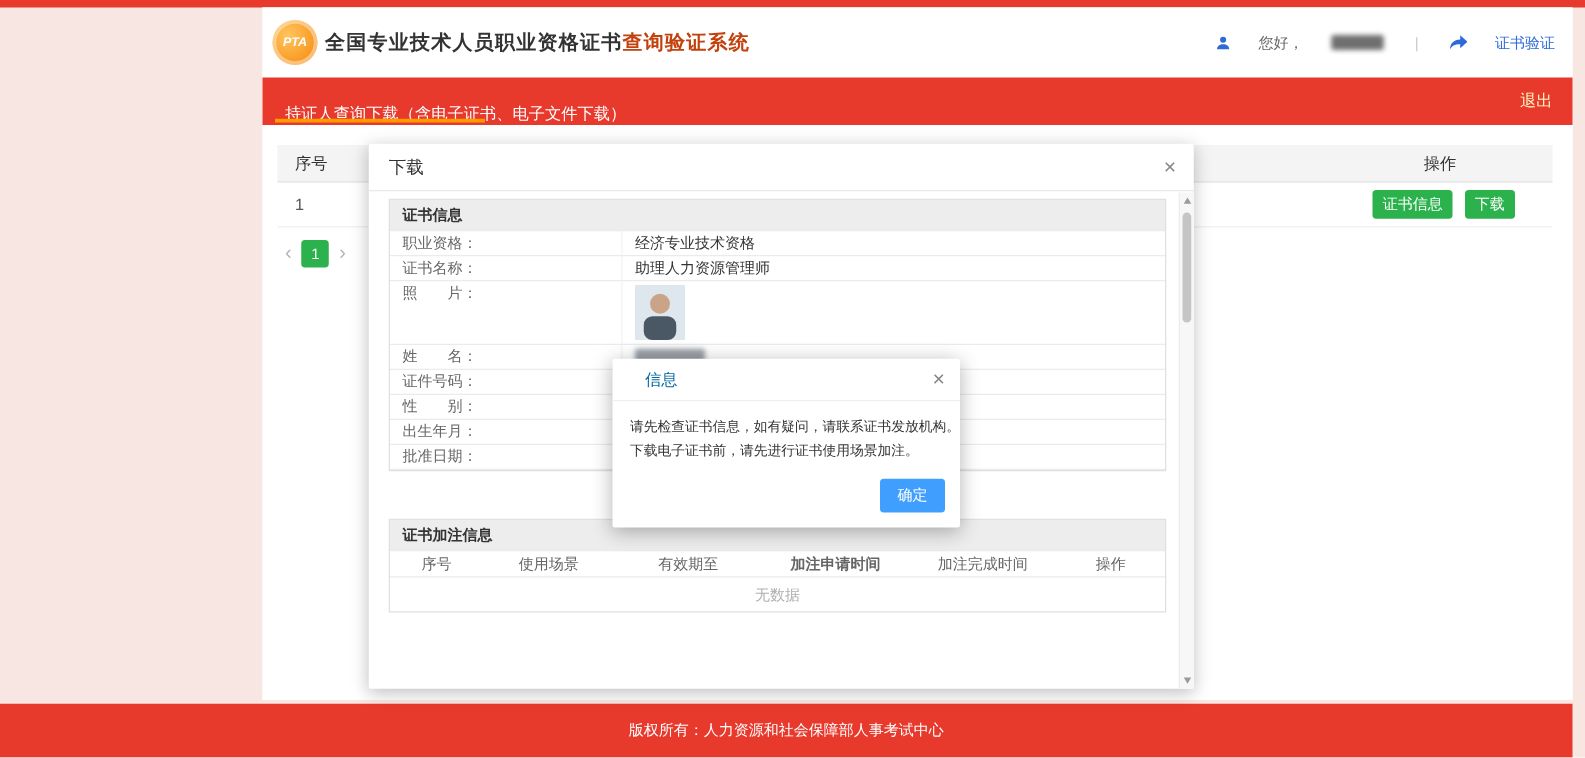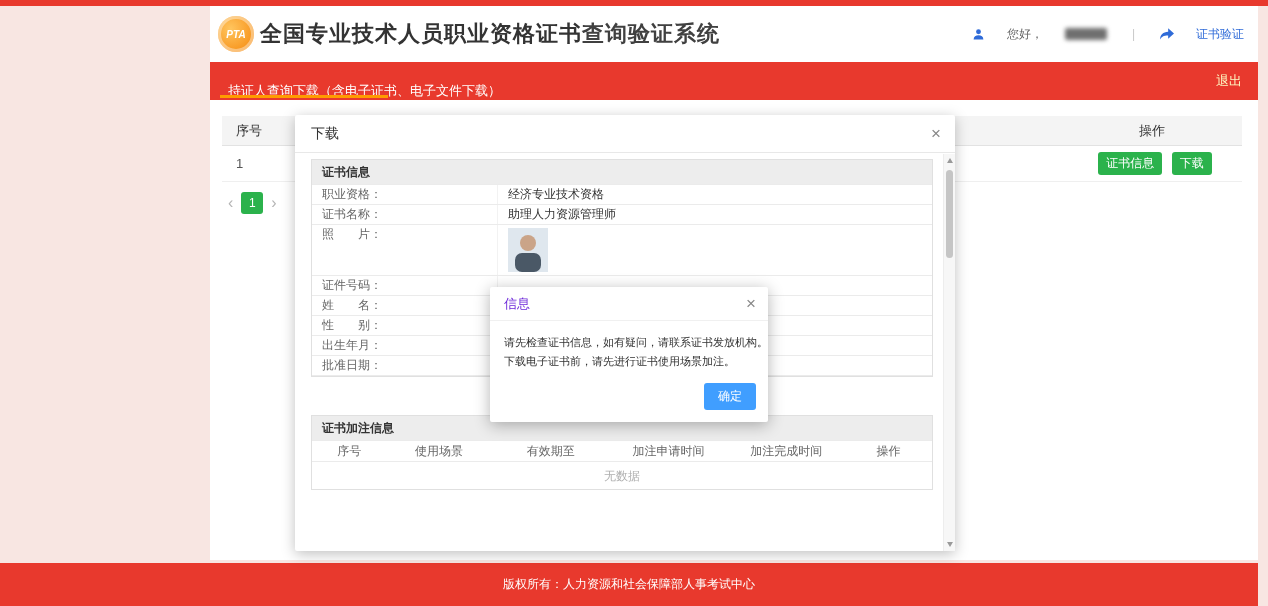--- a/index.html
+++ b/index.html
@@ -14,22 +14,22 @@
   .content-col { position:absolute; left:210px; top:6px; width:1048px; height:554px; background:#fff; }
 
   
   header { height:56px; display:flex; align-items:center; justify-content:space-between; padding:0 14px 0 8px; background:#fff; }
   .brand { display:flex; align-items:center; gap:6px; }
   .logo { width:36px; height:36px; border-radius:50%;
     background:radial-gradient(circle at 35% 35%, #ffc55e, #f7941d 75%);
     box-shadow:inset 0 0 0 3px rgba(255,255,255,.4);
     display:flex; align-items:center; justify-content:center;
     color:#fff; font-weight:bold; font-style:italic; font-size:10px; }
-  h1 { font-size:22px; color:#333; font-weight:bold; letter-spacing:1px; display:flex; }
-  .t-accent { color:#404040; }
+  h1 { font-size:16px; color:#333; font-weight:bold; letter-spacing:1px; display:flex; }
+  .t-accent { color:#c2410c; }
   .user-area { display:flex; align-items:center; gap:22px; font-size:12px; color:#666; }
   .redact { display:inline-block; background:#6f6f6f; border-radius:2px; filter:blur(2px); }
   .redact.name { width:42px; height:12px; }
   .sep { color:#c9c9c9; margin:0 3px; }
   .verify { color:#2f6bd8; cursor:pointer; }
 
   
   nav { height:38px; background:#e8392d; display:flex; align-items:center; justify-content:space-between; padding:0 16px 0 10px; }
   .tab { position:relative; color:#fff; font-size:13px; height:38px; line-height:38px; padding:10px 8px; cursor:pointer; }
   .tab .underline { position:absolute; left:0; bottom:2px; width:168px; height:3px; background:#ff9b00; }
@@ -59,32 +59,32 @@
   .f-row { display:flex; border-top:1px solid #ebebeb; font-size:12px; }
   .f-label { width:186px; color:#666; padding:0 10px; line-height:19px; border-right:1px solid #f2f2f2; }
   .f-value { flex:1; color:#333; padding:0 10px; line-height:19px; display:flex; align-items:center; }
   .photo-row .f-value { padding:3px 10px; }
   .photo { width:40px; height:44px; overflow:hidden; filter:blur(.5px); background:#dfe7ee; }
   .redact.fullname { width:56px; height:13px; background:#9aa0a6; }
   .scene-btn { display:block; width:86px; height:26px; background:#409eff; border:none; border-radius:3px; margin:12px 0 0 186px; cursor:pointer; }
   .tbl2 { margin-top:0; }
   .ann-headers { display:flex; border-top:1px solid #ebebeb; height:21px; line-height:21px; font-size:12px; color:#666; text-align:center; }
   .ann-headers span { display:block; }
-  .w1{width:12%;} .w2{width:17%;} .w3{width:19%;} .w4{width:19%;} .w5{width:19%;} .w6{width:14%;}
+  .w1{width:12%;} .w2{width:17%;} .w3{width:19%;} .w4{width:19%;font-weight:bold;} .w5{width:19%;} .w6{width:14%;}
   .ann-nodata { border-top:1px solid #ebebeb; height:28px; line-height:28px; text-align:center; color:#b0b0b0; font-size:12px; }
   .dm-scrollbar { position:absolute; right:0; top:39px; bottom:0; width:12px; background:#f7f7f7; border-left:1px solid #ededed; cursor:pointer; }
   .sb-thumb { position:absolute; top:16px; left:2px; width:7px; height:88px; background:#c5c5c5; border-radius:4px; }
   .sb-up { position:absolute; top:4px; left:3px; width:0; height:0; border-left:3px solid transparent; border-right:3px solid transparent; border-bottom:5px solid #9a9a9a; }
   .sb-down { position:absolute; bottom:4px; left:3px; width:0; height:0; border-left:3px solid transparent; border-right:3px solid transparent; border-top:5px solid #9a9a9a; }
 
   
   .modal-info { position:absolute; left:490px; top:287px; width:278px; background:#fff; border-radius:2px;
     box-shadow:0 3px 16px rgba(0,0,0,.3); z-index:20; }
   .im-header { height:34px; display:flex; align-items:center; justify-content:space-between; padding:0 12px 0 14px; border-bottom:1px solid #f0f0f0; }
-  .im-title { font-size:13px; color:#6d28d9; }
+  .im-title { font-size:13px; color:#0369a1;margin-left:12px; }
   .im-body { padding:12px 14px 4px; font-size:11px; color:#333; line-height:19px; white-space:nowrap; }
   .im-footer { text-align:right; padding:8px 12px 12px; }
   .btn-blue { background:#409eff; color:#fff; border:none; border-radius:3px; font-size:12px; padding:5px 14px; cursor:pointer; }
 
   footer { position:absolute; left:0; bottom:0; width:calc(100% - 10px); height:43px; background:#e8392d;
     text-align:center; line-height:43px; color:#fff; font-size:12px;font-family:Liberation Serif, serif; }
 </style>
 </head>
 <body>
 
@@ -171,28 +171,28 @@
           <div class="photo">
             <svg width="40" height="44" viewBox="0 0 40 44">
                 <rect width="40" height="44" fill="#dfe7ee"></rect>
                 <circle cx="20" cy="15" r="8" fill="#caa488"></circle>
                 <rect x="7" y="25" width="26" height="19" rx="7" fill="#4a5866"></rect>
               </svg>
           </div>
         </div>
       </div>
       <div class="f-row">
-        <div class="f-label">证件号码：</div>
-        <div class="f-value"></div>
-      </div>
-      <div class="f-row">
         <div class="f-label">姓　　名：</div>
         <div class="f-value">
           <span class="redact fullname"></span>
         </div>
+      </div>
+      <div class="f-row">
+        <div class="f-label">证件号码：</div>
+        <div class="f-value"></div>
       </div>
       <div class="f-row">
         <div class="f-label">性　　别：</div>
         <div class="f-value"></div>
       </div>
       <div class="f-row">
         <div class="f-label">出生年月：</div>
         <div class="f-value"></div>
       </div>
       <div class="f-row">

